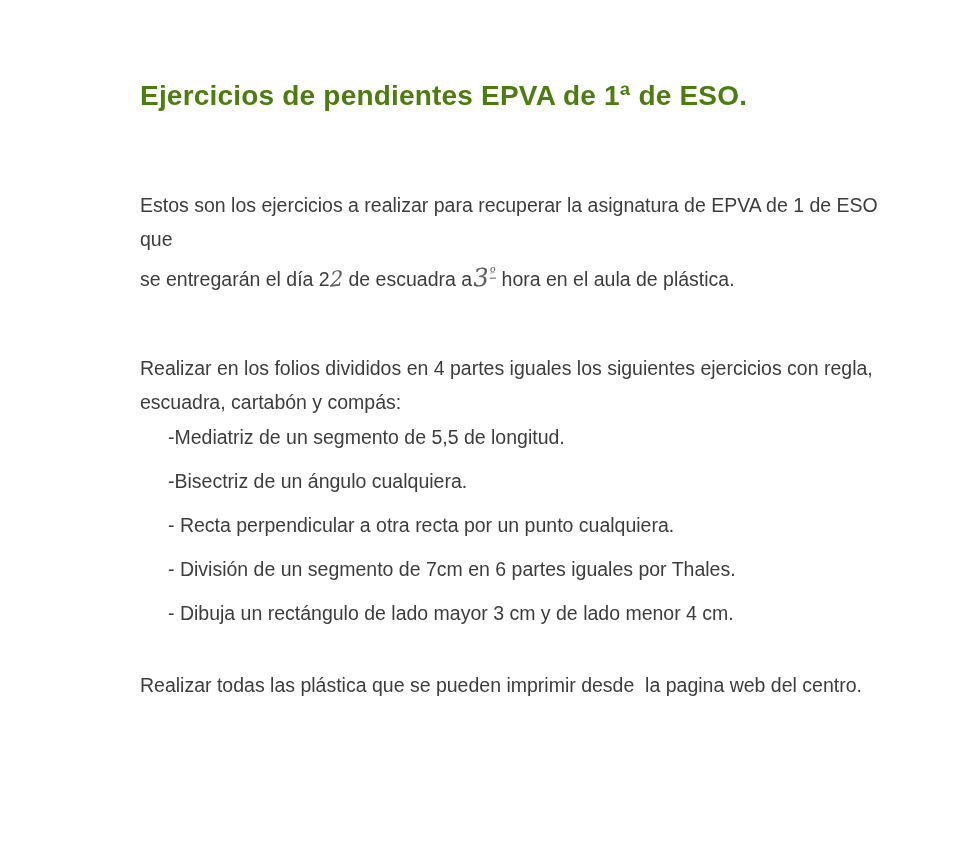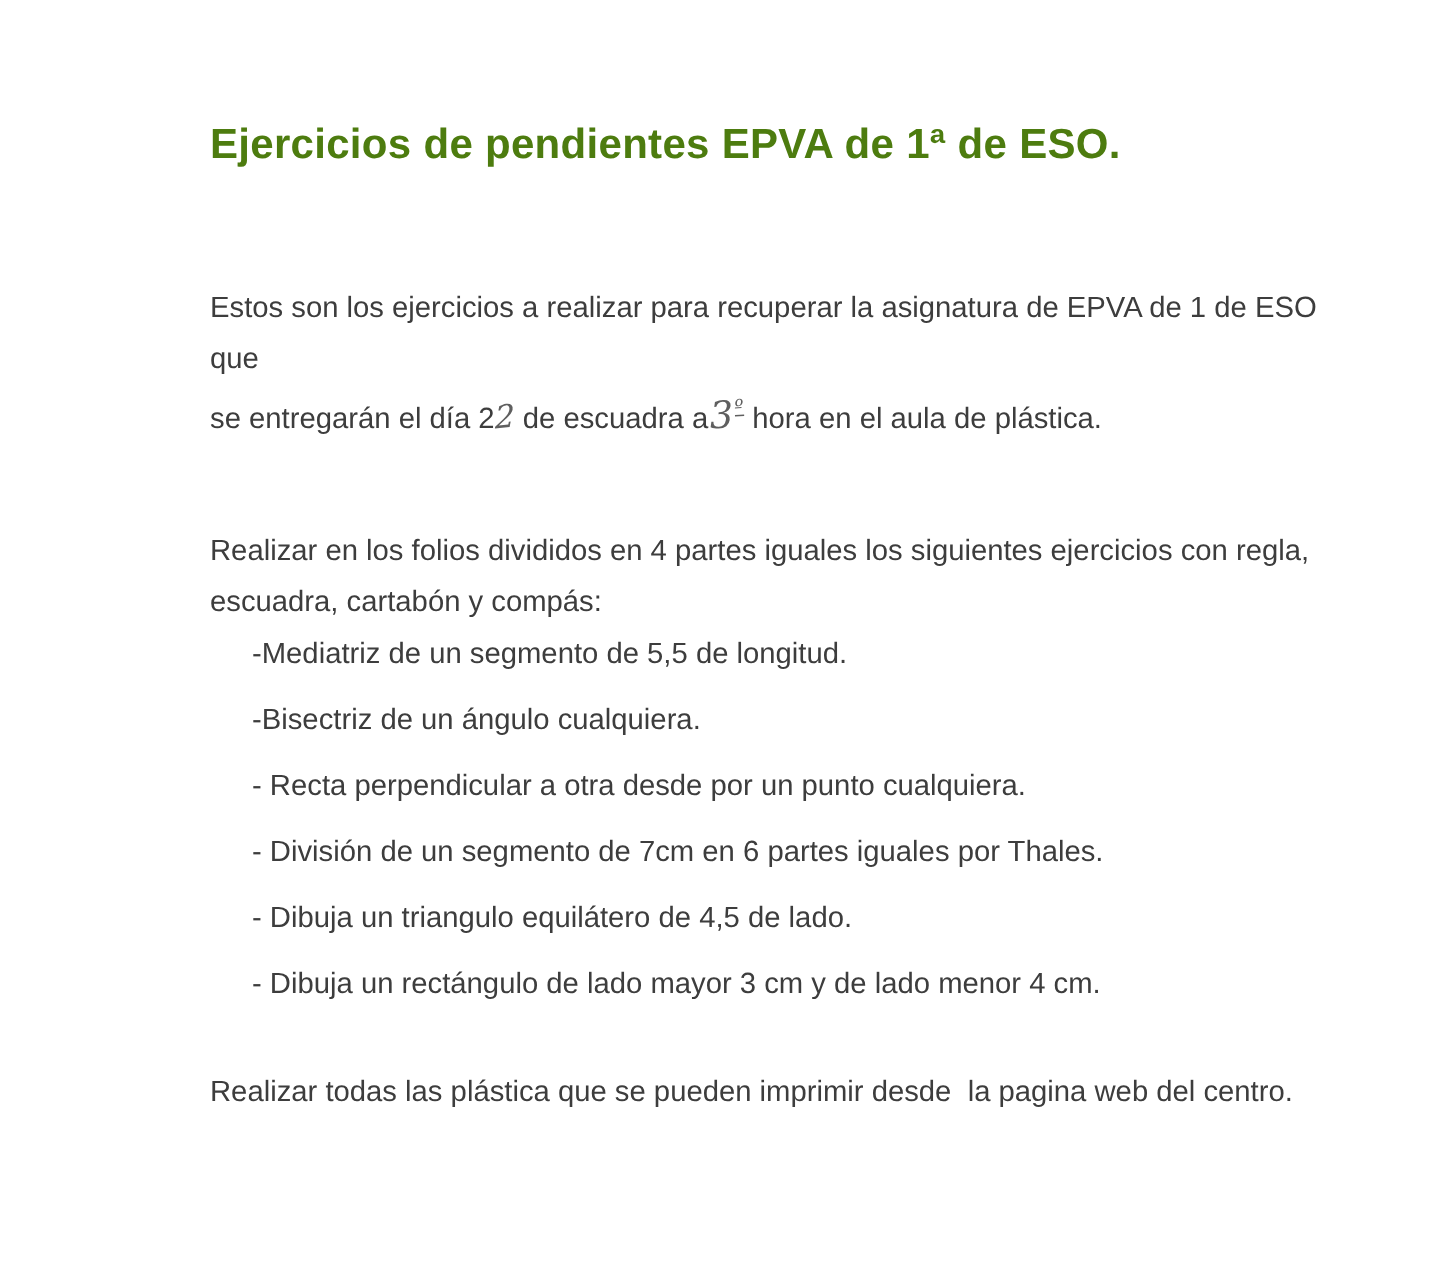--- a/index.html
+++ b/index.html
@@ -100,21 +100,20 @@
   </p>
 
   <p class="para instructions">
     <span class="line">Realizar en los folios divididos en 4 partes iguales los siguientes ejercicios con regla,</span>
     <span class="line">escuadra, cartabón y compás:</span>
   </p>
 
   <ul class="exercise-list">
     <li class="exercise-item">-Mediatriz de un segmento de 5,5 de longitud.</li>
     <li class="exercise-item">-Bisectriz de un ángulo cualquiera.</li>
-    <li class="exercise-item">- Recta perpendicular a otra desde por un punto cualquiera.</li>
+    <li class="exercise-item">- Recta perpendicular a otra recta por un punto cualquiera.</li>
     <li class="exercise-item">- División de un segmento de 7cm en 6 partes iguales por Thales.</li>
-    <li class="exercise-item">- Dibuja un triangulo equilátero de 4,5 de lado.</li>
     <li class="exercise-item">- Dibuja un rectángulo de lado mayor 3 cm y de lado menor 4 cm.</li>
   </ul>
 
   <p class="footer-note">Realizar todas las plástica que se pueden imprimir desde  la pagina web del centro.</p>
 
 </div>
 
 </body></html>

